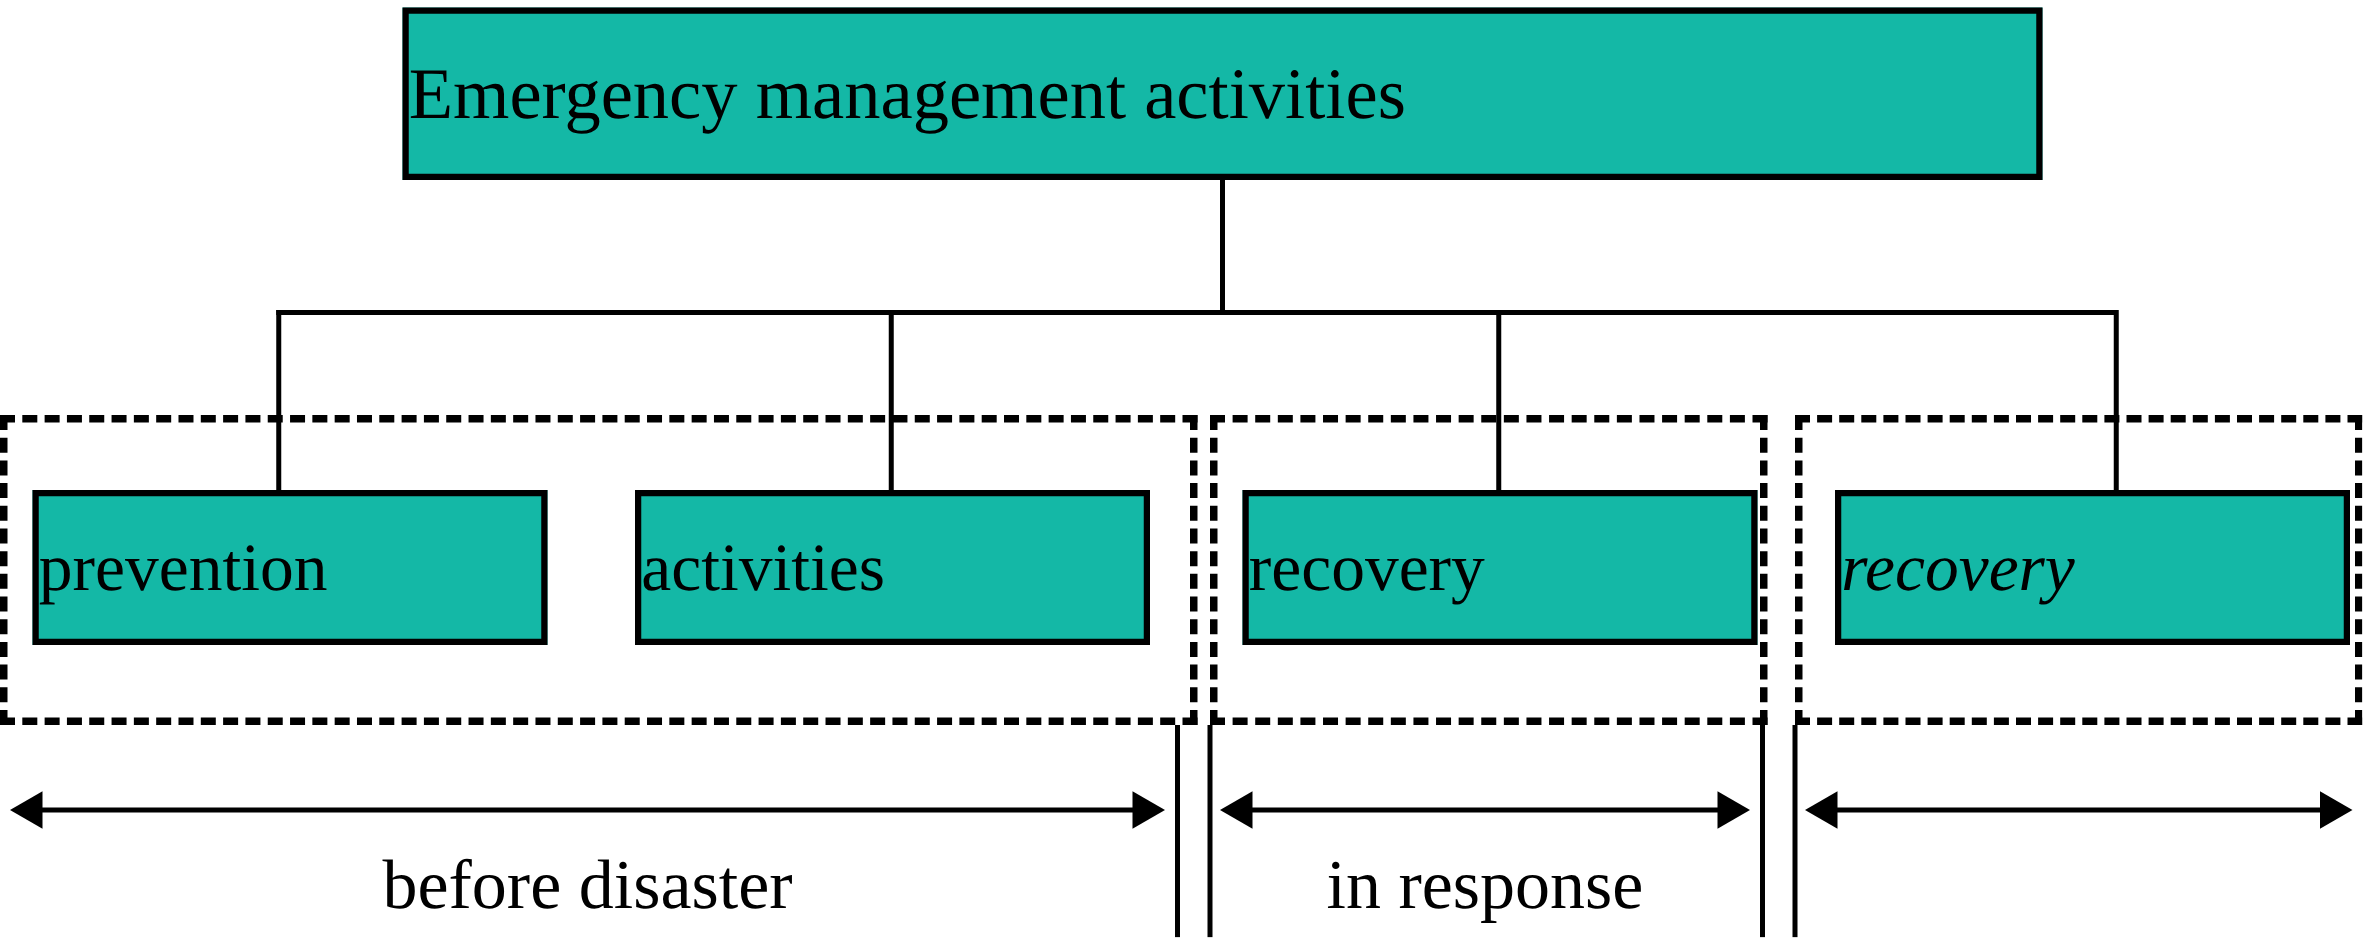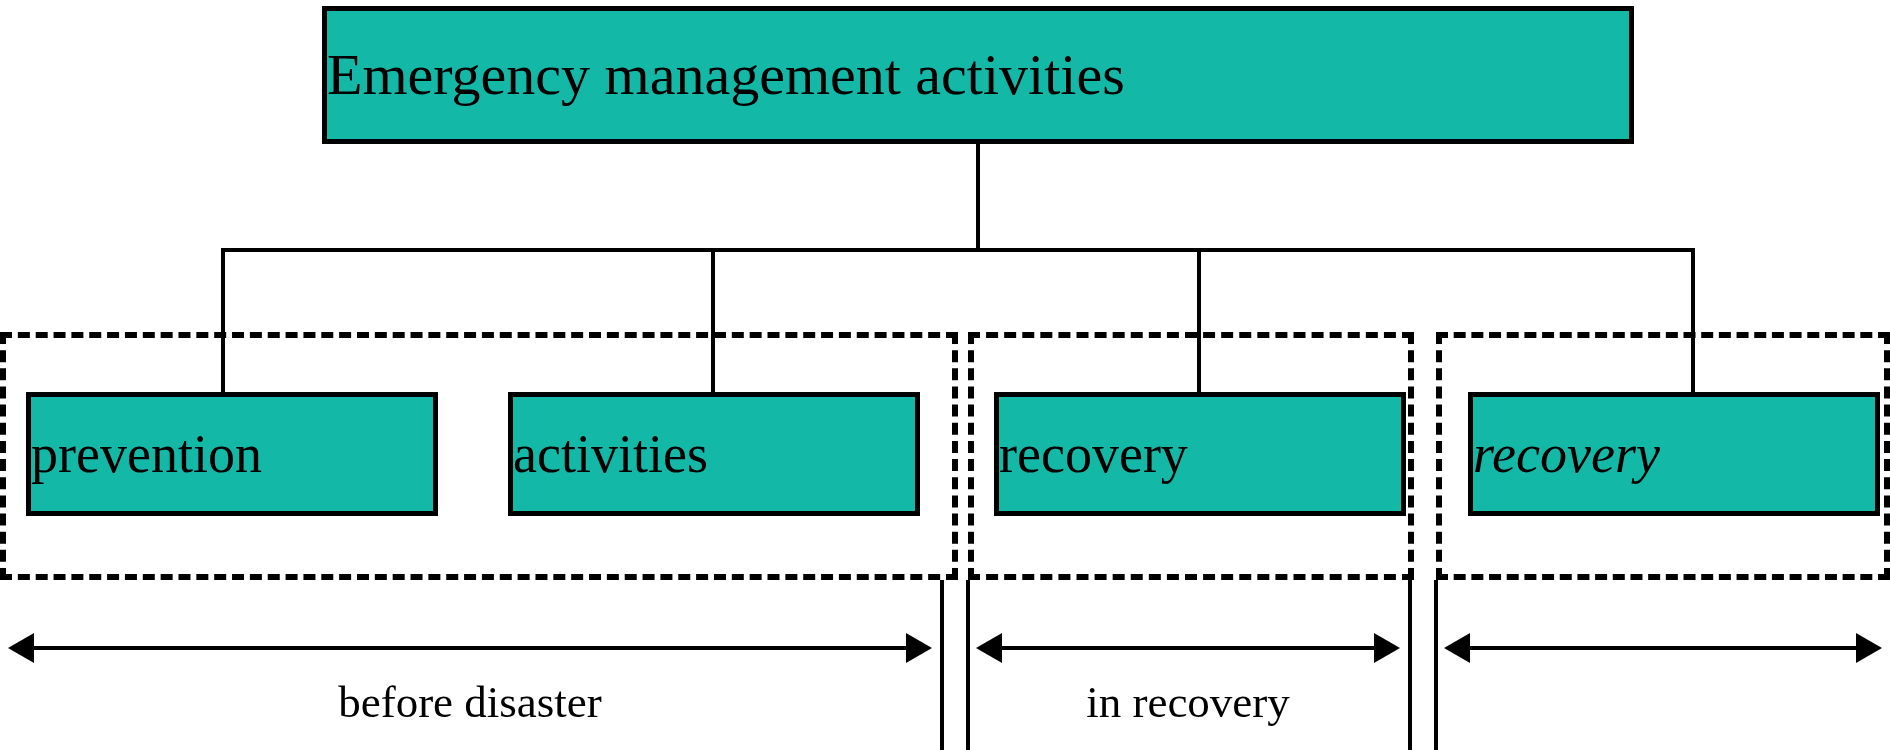--- a/index.html
+++ b/index.html
@@ -112,21 +112,21 @@
   }
   .arrow-head.left  { left: 0;  border-right: 26px solid #000000; }
   .arrow-head.right { right: 0; border-left: 26px solid #000000; }
 
   #arrow-before { left: 8px;    top: 630px; width: 924px; }
   #arrow-in     { left: 976px;  top: 630px; width: 424px; }
   #arrow-after  { left: 1444px; top: 630px; width: 438px; }
 
   .phase-label {
     position: absolute;
-    font-size: 45px;
+    font-size: 56px;
     text-align: center;
     white-space: nowrap;
   }
   #label-before { left: 8px;    top: 676px; width: 924px; }
   #label-in     { left: 976px;  top: 676px; width: 424px; }
   #label-after  { left: 1444px; top: 676px; width: 438px; }
 </style>
 </head>
 <body>
 
@@ -175,15 +175,15 @@
     <div class="arrow-line"></div>
     <div class="arrow-head right"></div>
   </div>
   <div class="arrow-row" id="arrow-after">
     <div class="arrow-head left"></div>
     <div class="arrow-line"></div>
     <div class="arrow-head right"></div>
   </div>
 
   <div class="phase-label" id="label-before">before disaster</div>
-  <div class="phase-label" id="label-in">in recovery</div>
+  <div class="phase-label" id="label-in">in response</div>
 
 </div>
 
 </body></html>

